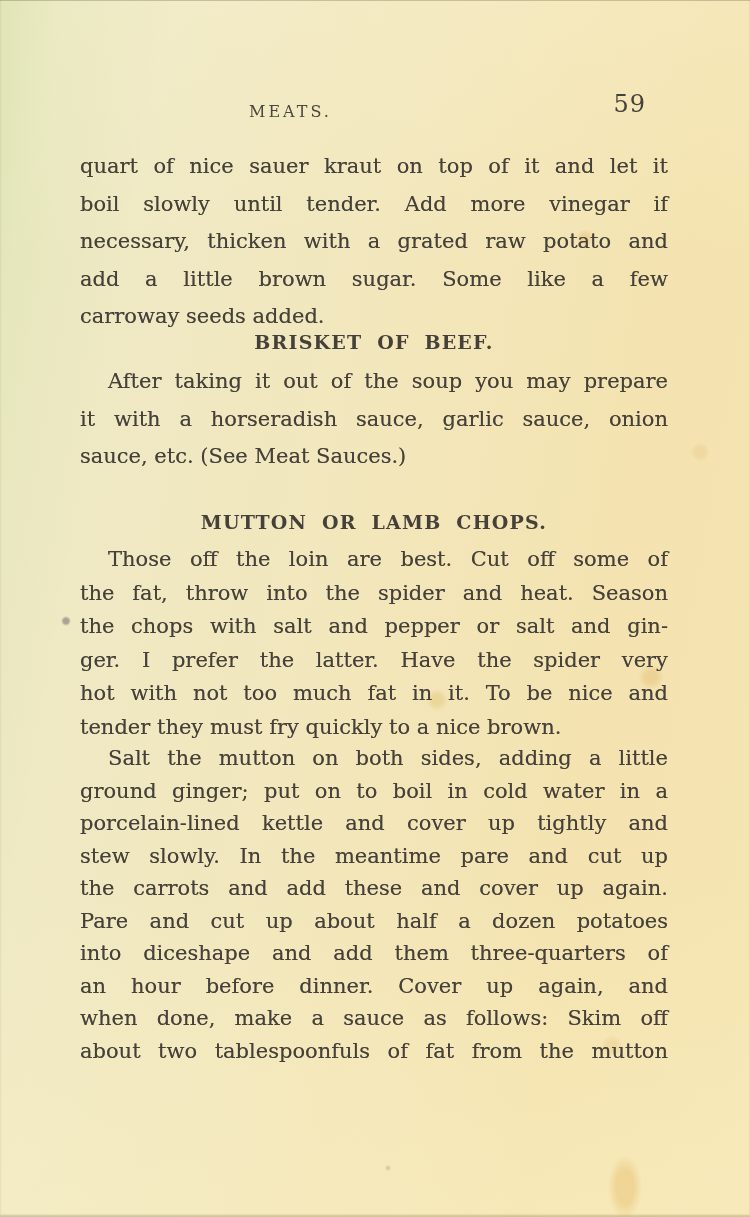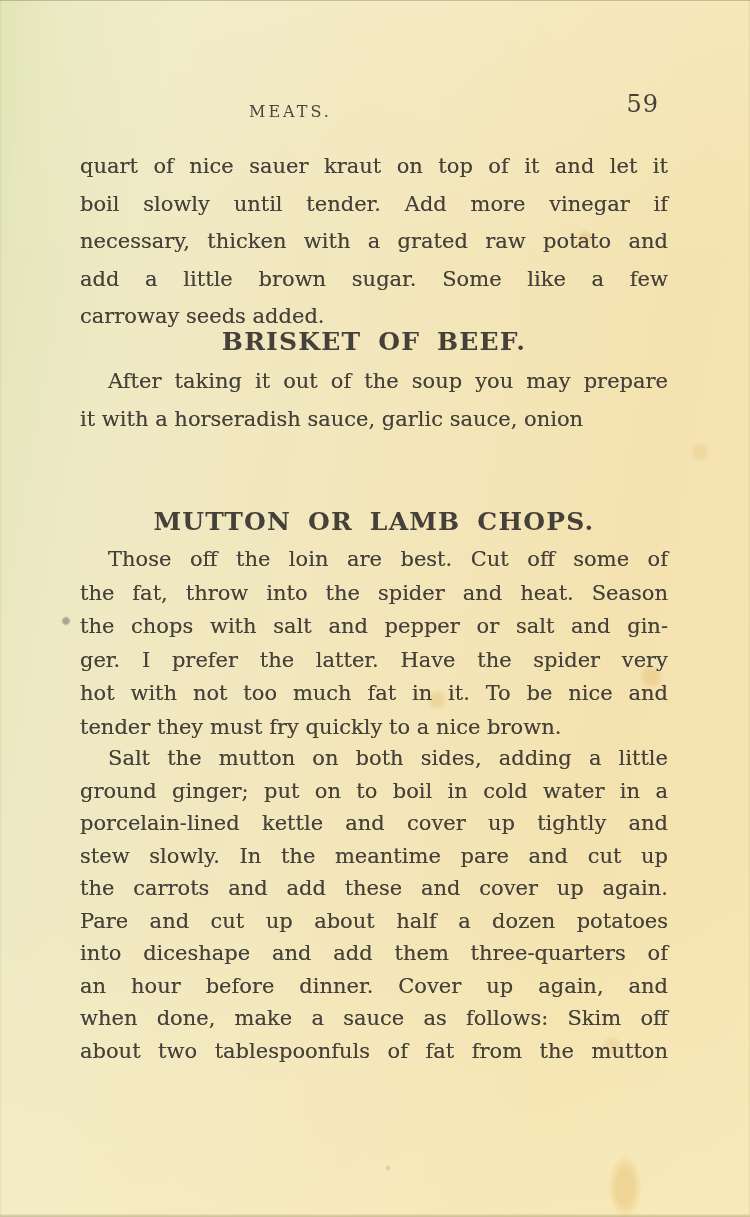--- a/index.html
+++ b/index.html
@@ -40,21 +40,21 @@
     position: relative;
     left: -19px;
     font-size: 16px;
     letter-spacing: 3px;
     word-spacing: 2px;
     color: #4a463c;
   }
   .page-number {
     position: absolute;
     top: 90px;
-    right: 91px;
+    right: 104px;
     font-size: 24px;
     letter-spacing: 1px;
     color: #45413a;
     margin-left: 28px;
   }
   .page-body {
     position: absolute;
     top: 0; left: 0;
     width: 750px; height: 1068px;
   }
@@ -62,21 +62,21 @@
     position: absolute;
     left: 80px;
     width: 588px;
   }
   .section.s0 { top: 148px; --lh: 37.5px; }
   .section.s1 { top: 327px; --lh: 37.5px; }
   .section.s2 { top: 507px; --lh: 33.5px; }
   .section.s3 { top: 742px; --lh: 32.5px; }
   .heading {
     margin: 0 0 6px 0;
-    font-size: 25px;
+    font-size: 19px;
     font-weight: 600;
     text-align: center;
     letter-spacing: 1.2px;
     word-spacing: 7px;
     line-height: 30px;
     color: #45413a;
   }
   .paragraph { margin: 0; }
   .line {
     line-height: var(--lh);
@@ -106,20 +106,21 @@
           <div class="line">necessary, thicken with a grated raw potato and</div>
           <div class="line">add a little brown sugar. Some like a few</div>
           <div class="line">carroway seeds added.</div>
         </div>
       </section>
       <section class="section s1">
         <h2 class="heading">BRISKET OF BEEF.</h2>
         <div class="paragraph indent">
           <div class="line">After taking it out of the soup you may prepare</div>
           <div class="line">it with a horseradish sauce, garlic sauce, onion</div>
+          <div class="line">sauce, etc. (See Meat Sauces.)</div>
         </div>
       </section>
       <section class="section s2">
         <h2 class="heading">MUTTON OR LAMB CHOPS.</h2>
         <div class="paragraph indent">
           <div class="line">Those off the loin are best. Cut off some of</div>
           <div class="line">the fat, throw into the spider and heat. Season</div>
           <div class="line">the chops with salt and pepper or salt and gin-</div>
           <div class="line">ger. I prefer the latter. Have the spider very</div>
           <div class="line">hot with not too much fat in it. To be nice and</div>

